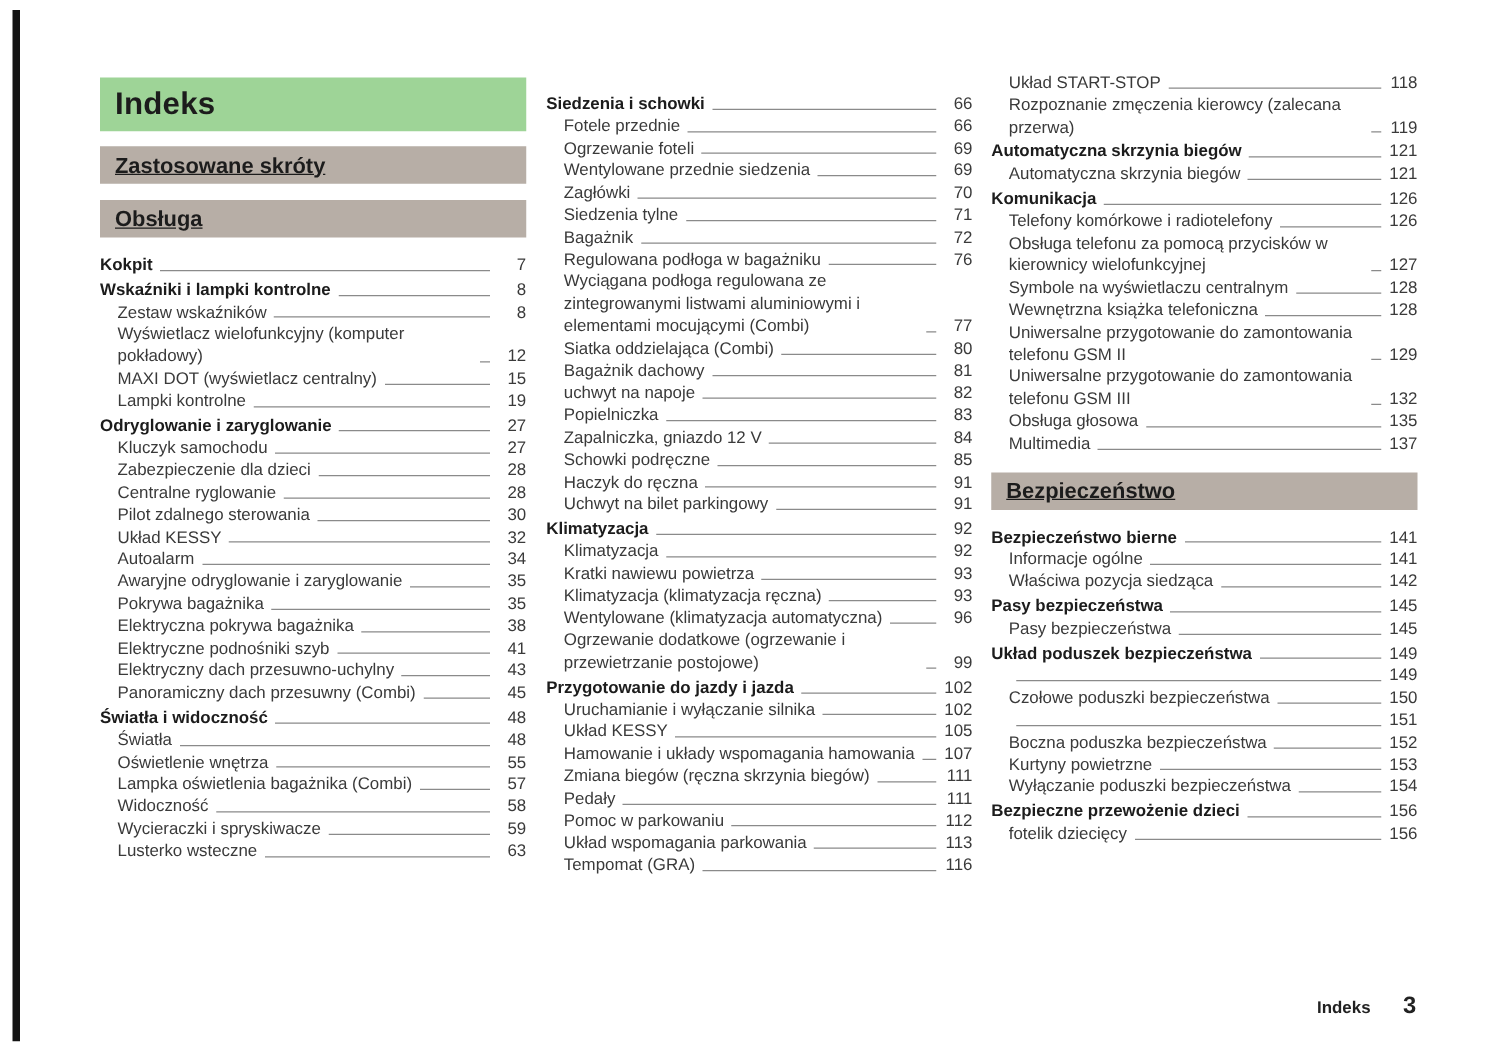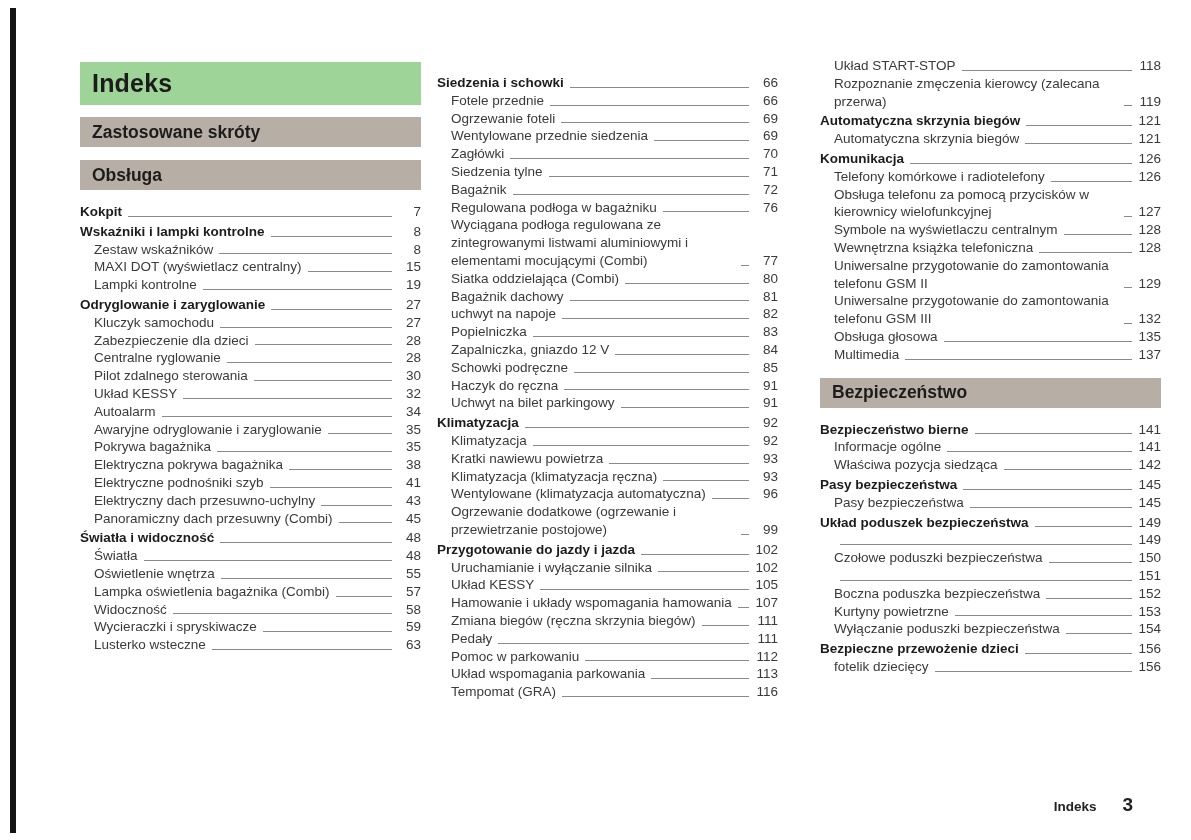--- a/index.html
+++ b/index.html
@@ -7,33 +7,33 @@
     width:1191px;height:840px;position:relative;background:#ffffff;
     font-family:"Liberation Sans","DejaVu Sans",sans-serif;
     color:#303030;overflow:hidden;
   }
   .edge-bar{
     position:absolute;left:10px;top:8px;width:6px;height:825px;background:#141414;
   }
   .col{position:absolute;width:341px;}
   #col-1{left:80px;top:62px;}
   #col-2{left:437px;top:74px;}
-  #col-3{left:820px;top:57px;}
+  #col-3{left:793px;top:57px;}
 
   .banner{
     box-sizing:border-box;display:flex;align-items:center;
     padding:0 12px;font-weight:bold;color:#1c1c1c;
   }
   .banner.green{
     height:43px;background:var(--green,#9ed497);
     font-size:25px;margin-bottom:12px;letter-spacing:.2px;
   }
   .banner.tan{
     height:30px;background:var(--tan,#b7aea6);
-    font-size:17.5px;margin-bottom:13px;
+    font-size:17.5px;margin-bottom:13px;text-decoration:underline;
   }
   .banner.safety{margin-top:14px;margin-bottom:13px;}
 
   .group{margin-top:2px;}
   .col > :first-child{margin-top:0;}
 
   .entry{
     display:flex;align-items:flex-end;
     font-size:13.5px;line-height:17.8px;color:#3a3a3a;
   }
@@ -78,20 +78,25 @@
         <span class="t">Wskaźniki i lampki kontrolne</span>
         <span class="lead"></span>
         <span class="pg">8</span>
       </div>
       <div class="entry sub">
         <span class="t">Zestaw wskaźników</span>
         <span class="lead"></span>
         <span class="pg">8</span>
       </div>
       <div class="entry sub">
+        <span class="t">Wyświetlacz wielofunkcyjny (komputer pokładowy)</span>
+        <span class="lead"></span>
+        <span class="pg">12</span>
+      </div>
+      <div class="entry sub">
         <span class="t">MAXI DOT (wyświetlacz centralny)</span>
         <span class="lead"></span>
         <span class="pg">15</span>
       </div>
       <div class="entry sub">
         <span class="t">Lampki kontrolne</span>
         <span class="lead"></span>
         <span class="pg">19</span>
       </div>
     </div>

